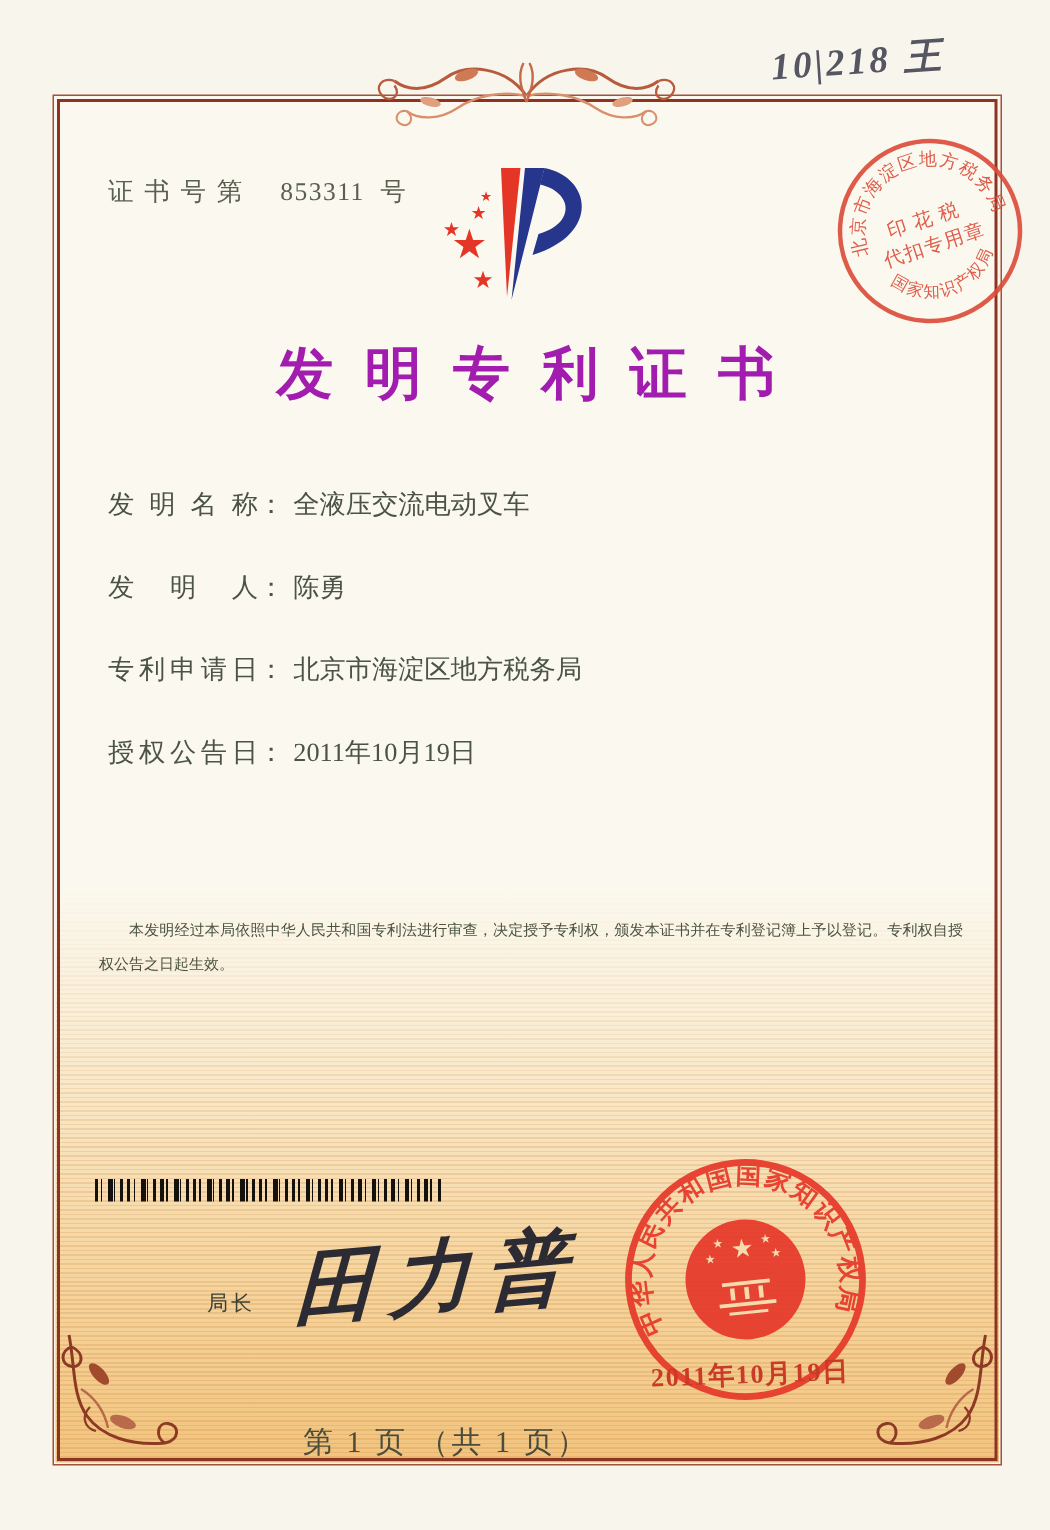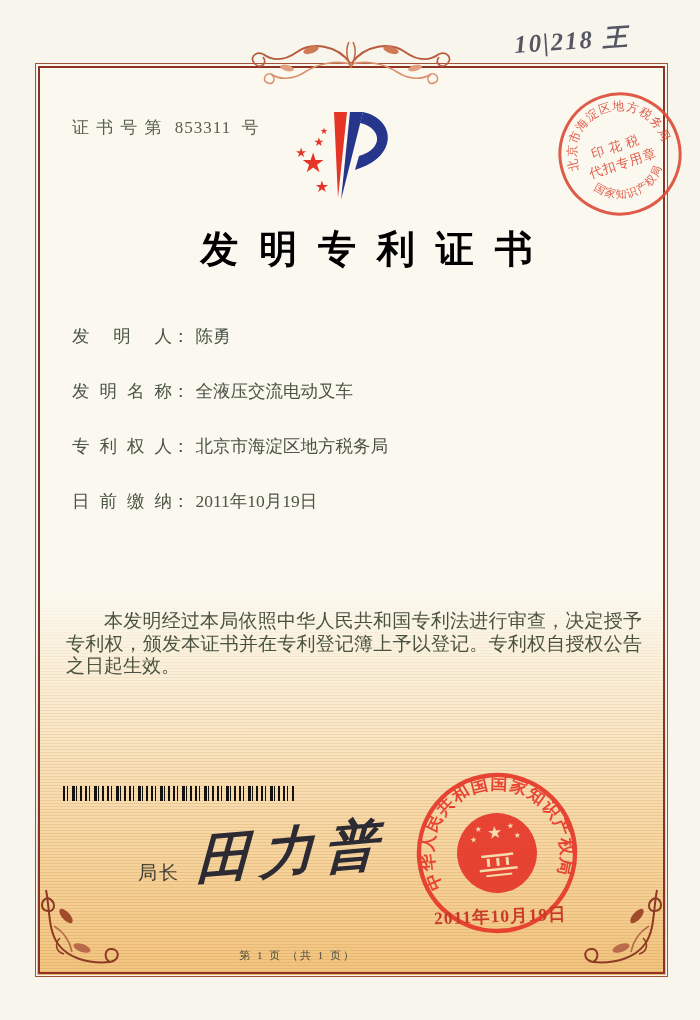--- a/index.html
+++ b/index.html
@@ -15,45 +15,45 @@
      -webkit-mask-image:linear-gradient(180deg, transparent 0, #000 45%);
      mask-image:linear-gradient(180deg, transparent 0, #000 45%);}
   .frame-outer{position:absolute;left:35px;top:63px;width:631px;height:912px;
      border:1px solid #a5503a;}
   .frame-inner{position:absolute;inset:2px;border:2px solid #8e3322;}
   
   .handwriting{position:absolute;left:514px;top:24px;font-size:25px;font-weight:bold;
      font-style:italic;color:#565662;transform:rotate(-4deg);letter-spacing:2px;}
   .cert-no{position:absolute;left:72px;top:116px;font-size:17px;color:#59604f;}
   .cert-no .pfx{letter-spacing:.42em;font-family:Liberation Mono, monospace;}
-  .cert-no .num{margin-left:2px;letter-spacing:1px;}
+  .cert-no .num{margin-left:14px;letter-spacing:1px;}
   .cert-no .sfx{margin-left:6px;}
   .title{position:absolute;left:35px;width:631px;top:224px;margin:0;text-align:center;
-     font-size:38px;font-weight:600;color:#000000;letter-spacing:.55em;text-indent:.55em;padding-left:16px;}
+     font-size:38px;font-weight:600;color:#a21caf;letter-spacing:.55em;text-indent:.55em;}
   .fields{position:absolute;left:72px;top:324px;display:flex;flex-direction:column;gap:31px;
      font-size:17.5px;color:#4a5344;}
   .frow{white-space:nowrap;}
   .flabel{display:inline-block;width:100px;text-align:justify;text-align-last:justify;vertical-align:bottom;}
   .fcolon{margin-right:6px;}
-  .paragraphs{position:absolute;left:66px;top:610px;width:576px;font-size:19px;
+  .paragraphs{position:absolute;left:66px;top:610px;width:576px;font-size:10px;
      line-height:22.5px;color:#49523f;text-align:justify;}
   .paragraphs p{margin:0;text-indent:2em;}
   
   .barcode{position:absolute;left:63px;top:786px;width:231px;height:15px;
      background:repeating-linear-gradient(90deg,#15120e 0 2px,rgba(0,0,0,0) 2px 4px,
        #15120e 4px 5px,rgba(0,0,0,0) 5px 9px,#15120e 9px 12px,rgba(0,0,0,0) 12px 13px,
        #15120e 13px 14px,rgba(0,0,0,0) 14px 17px,#15120e 17px 19px,rgba(0,0,0,0) 19px 22px);}
-  .sig-label{position:absolute;left:138px;top:860px;font-size:19px;color:#3d3e34;letter-spacing:2px;}
+  .sig-label{position:absolute;left:138px;top:860px;font-size:14px;color:#3d3e34;letter-spacing:2px;}
   .sig-name{position:absolute;left:196px;top:816px;font-size:54px;font-weight:bold;font-style:italic;
      color:#2c2b33;letter-spacing:10px;transform:rotate(-5deg) skewX(-7deg);}
   .seal-svg{position:absolute;left:402px;top:758px;}
   .seal-date{position:absolute;left:434px;top:904px;font-size:17.5px;color:#c93a29;
      letter-spacing:1px;transform:rotate(-2deg);font-weight:600;}
   .footer{position:absolute;left:35px;width:525px;top:948px;text-align:center;
-     font-size:11px;color:#4c4c3d;letter-spacing:2px;}
+     font-size:20px;color:#4c4c3d;letter-spacing:2px;}
   
   .logo-svg{position:absolute;left:288px;top:102px;}
   .stamp-svg{position:absolute;left:550px;top:84px;}
   .orn-top{position:absolute;left:241px;top:34px;}
   .orn-bl{position:absolute;left:36px;top:886px;}
   .orn-br{position:absolute;left:577px;top:886px;}
   svg text{font-family:"Liberation Serif", serif;}
 </style>
 </head>
 <body>
@@ -128,30 +128,30 @@
       </text>
       <text x="70" y="66" font-size="13" fill="#dc4b38" text-anchor="middle" letter-spacing="5">印花税</text>
       <text x="70" y="84" font-size="13" fill="#dc4b38" text-anchor="middle" letter-spacing="1">代扣专用章</text>
     </g>
   </svg>
 
   <h1 class="title">发明专利证书</h1>
 
   <div class="fields">
     <div class="frow">
+      <span class="flabel">发明名称</span><span class="fcolon">：</span><span class="fvalue">全液压交流电动叉车</span>
+    </div>
+    <div class="frow">
       <span class="flabel">发明人</span><span class="fcolon">：</span><span class="fvalue">陈勇</span>
     </div>
     <div class="frow">
-      <span class="flabel">发明名称</span><span class="fcolon">：</span><span class="fvalue">全液压交流电动叉车</span>
+      <span class="flabel">专利申请日</span><span class="fcolon">：</span><span class="fvalue">北京市海淀区地方税务局</span>
     </div>
     <div class="frow">
-      <span class="flabel">专利权人</span><span class="fcolon">：</span><span class="fvalue">北京市海淀区地方税务局</span>
-    </div>
-    <div class="frow">
-      <span class="flabel">日前缴纳</span><span class="fcolon">：</span><span class="fvalue">2011年10月19日</span>
+      <span class="flabel">授权公告日</span><span class="fcolon">：</span><span class="fvalue">2011年10月19日</span>
     </div>
   </div>
 
   <div class="paragraphs">
     <p>本发明经过本局依照中华人民共和国专利法进行审查，决定授予专利权，颁发本证书并在专利登记簿上予以登记。专利权自授权公告之日起生效。</p>
   </div>
 
   <div class="barcode"></div>
 
   <div class="sig-label">局长</div>

